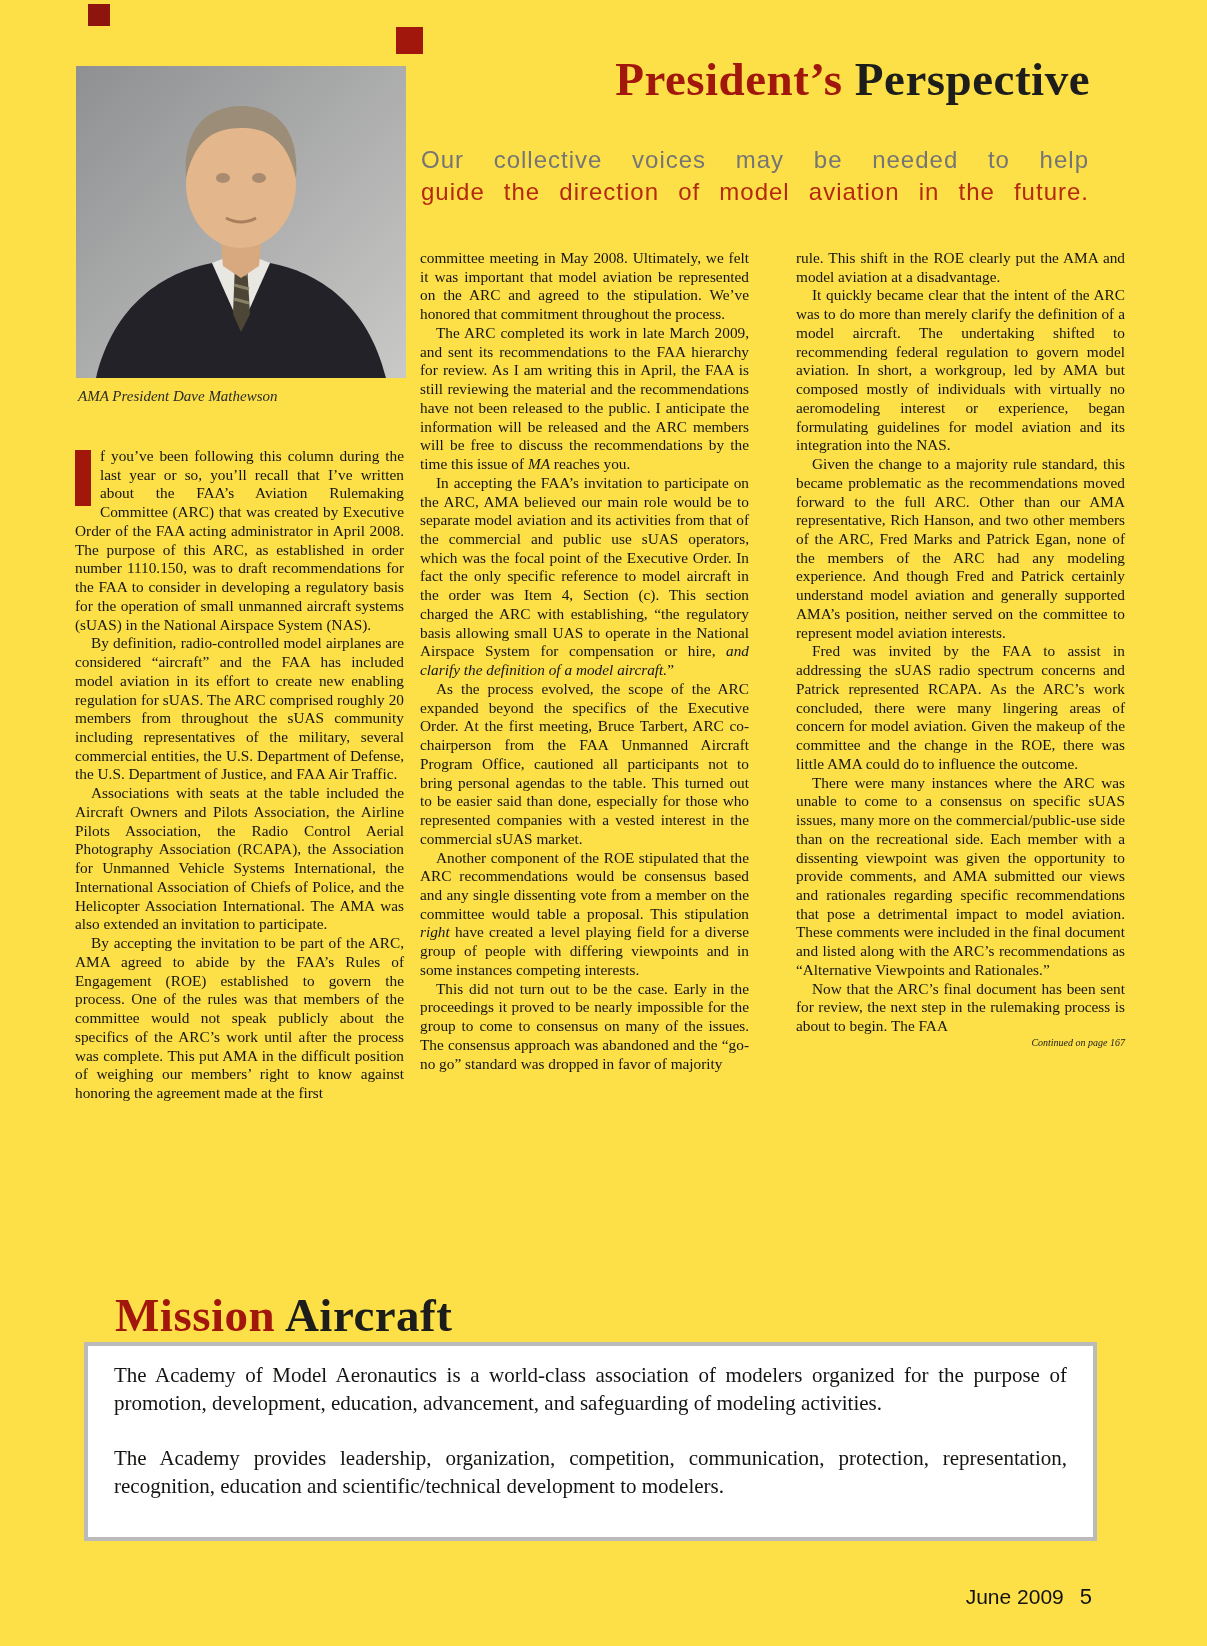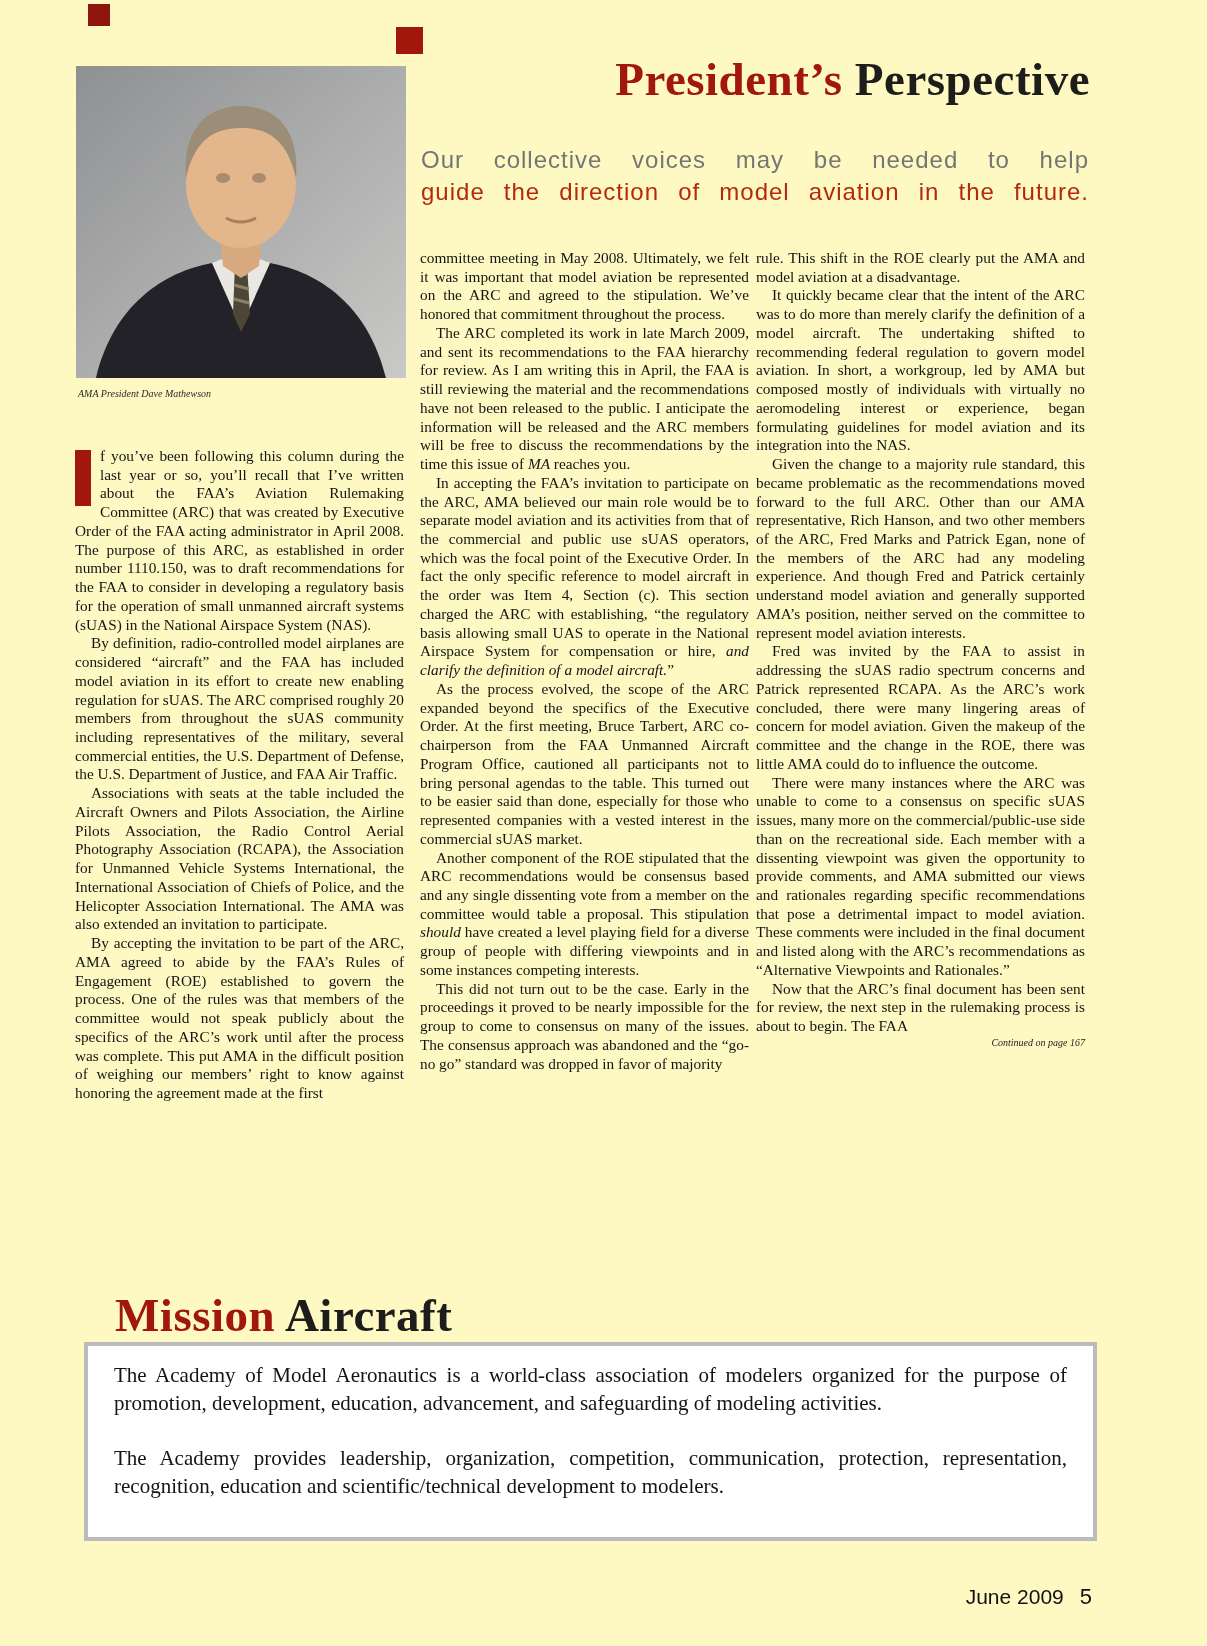--- a/index.html
+++ b/index.html
@@ -2,48 +2,48 @@
 <html><head>
 <meta charset="utf-8">
 <style>
   * { margin:0; padding:0; box-sizing:border-box; }
   html,body { background:#ffffff; }
   body {
     width:1207px; height:1646px; position:relative;
     font-family:"Liberation Serif", serif; color:#1a1a1a;
     overflow:hidden;
   }
-  .page { position:absolute; left:0; top:0; width:1207px; height:1646px; background:#fef9c3; }
+  .page { position:absolute; left:0; top:0; width:1207px; height:1646px; background:#fde047; }
 
   
   .sq1 { position:absolute; left:88px; top:4px;  width:22px; height:22px; background:#8e150e; }
   .sq2 { position:absolute; left:396px; top:27px; width:27px; height:27px; background:#a2170c; }
 
   
   .title {
     position:absolute; top:52px; left:420px; width:670px;
     text-align:right; font-size:47px; letter-spacing:0.5px; color:#1d1d1b;
     font-family:"Liberation Serif", serif; white-space:nowrap;
   }
   .title .red { color:#a2170c; }
 
   .subtitle { position:absolute; top:144px; left:421px; width:668px; font-family:"Liberation Sans", sans-serif; }
   .subtitle .line { font-size:24px; letter-spacing:1px; line-height:1.32; text-align:justify; text-align-last:justify; }
   .subtitle .gray { color:#757575; }
   .subtitle .redline { color:#b5290e; }
 
   
   .photo { position:absolute; left:76px; top:66px; width:330px; height:312px; overflow:hidden; }
-  .caption { position:absolute; left:78px; top:388px; font-style:italic; font-size:10px; color:#2a2a2a;text-align:center; }
+  .caption { position:absolute; left:78px; top:388px; font-style:italic; font-size:15px; color:#2a2a2a;text-align:center; }
 
   
   .col { position:absolute; width:329px; font-size:15.3px; line-height:1.225; text-align:justify; color:#141412; }
   #col1 { left:75px;  top:447px; }
   #col2 { left:420px; top:249px; }
-  #col3 { left:756px; top:249px; }
+  #col3 { left:796px; top:249px; }
   .col p { margin:0; text-indent:16px; }
   .col > p.first { text-indent:0; }
   .col .plist p { text-indent:16px; }
   .col .plist.cont > p:first-child { text-indent:0; }
   em { font-style:italic; }
 
   
   .dropbar {
     float:left; width:16px; height:56px; background:#a2170c; color:#a2170c;
     overflow:hidden; margin:3px 9px 2px 0; font-size:48px; line-height:56px; display:block;
@@ -119,21 +119,21 @@
         <p>By accepting the invitation to be part of the ARC, AMA agreed to abide by the FAA’s Rules of Engagement (ROE) established to govern the process. One of the rules was that members of the committee would not speak publicly about the specifics of the ARC’s work until after the process was complete. This put AMA in the difficult position of weighing our members’ right to know against honoring the agreement made at the first</p>
       </div>
   </div>
 
   <div class="col" id="col2">
     <div class="plist cont">
         <p>committee meeting in May 2008. Ultimately, we felt it was important that model aviation be represented on the ARC and agreed to the stipulation. We’ve honored that commitment throughout the process.</p>
         <p>The ARC completed its work in late March 2009, and sent its recommendations to the FAA hierarchy for review. As I am writing this in April, the FAA is still reviewing the material and the recommendations have not been released to the public. I anticipate the information will be released and the ARC members will be free to discuss the recommendations by the time this issue of <em>MA</em> reaches you.</p>
         <p>In accepting the FAA’s invitation to participate on the ARC, AMA believed our main role would be to separate model aviation and its activities from that of the commercial and public use sUAS operators, which was the focal point of the Executive Order. In fact the only specific reference to model aircraft in the order was Item 4, Section (c). This section charged the ARC with establishing, “the regulatory basis allowing small UAS to operate in the National Airspace System for compensation or hire, <em>and clarify the definition of a model aircraft.</em>”</p>
         <p>As the process evolved, the scope of the ARC expanded beyond the specifics of the Executive Order. At the first meeting, Bruce Tarbert, ARC co-chairperson from the FAA Unmanned Aircraft Program Office, cautioned all participants not to bring personal agendas to the table. This turned out to be easier said than done, especially for those who represented companies with a vested interest in the commercial sUAS market.</p>
-        <p>Another component of the ROE stipulated that the ARC recommendations would be consensus based and any single dissenting vote from a member on the committee would table a proposal. This stipulation <em>should</em> have created a level playing field for a diverse group of people with differing viewpoints and in some instances competing interests.</p>
+        <p>Another component of the ROE stipulated that the ARC recommendations would be consensus based and any single dissenting vote from a member on the committee would table a proposal. This stipulation <em>right</em> have created a level playing field for a diverse group of people with differing viewpoints and in some instances competing interests.</p>
         <p>This did not turn out to be the case. Early in the proceedings it proved to be nearly impossible for the group to come to consensus on many of the issues. The consensus approach was abandoned and the “go-no go” standard was dropped in favor of majority</p>
       </div>
   </div>
 
   <div class="col" id="col3">
     <div class="plist cont">
         <p>rule. This shift in the ROE clearly put the AMA and model aviation at a disadvantage.</p>
         <p>It quickly became clear that the intent of the ARC was to do more than merely clarify the definition of a model aircraft. The undertaking shifted to recommending federal regulation to govern model aviation. In short, a workgroup, led by AMA but composed mostly of individuals with virtually no aeromodeling interest or experience, began formulating guidelines for model aviation and its integration into the NAS.</p>
         <p>Given the change to a majority rule standard, this became problematic as the recommendations moved forward to the full ARC. Other than our AMA representative, Rich Hanson, and two other members of the ARC, Fred Marks and Patrick Egan, none of the members of the ARC had any modeling experience. And though Fred and Patrick certainly understand model aviation and generally supported AMA’s position, neither served on the committee to represent model aviation interests.</p>
         <p>Fred was invited by the FAA to assist in addressing the sUAS radio spectrum concerns and Patrick represented RCAPA. As the ARC’s work concluded, there were many lingering areas of concern for model aviation. Given the makeup of the committee and the change in the ROE, there was little AMA could do to influence the outcome.</p>

